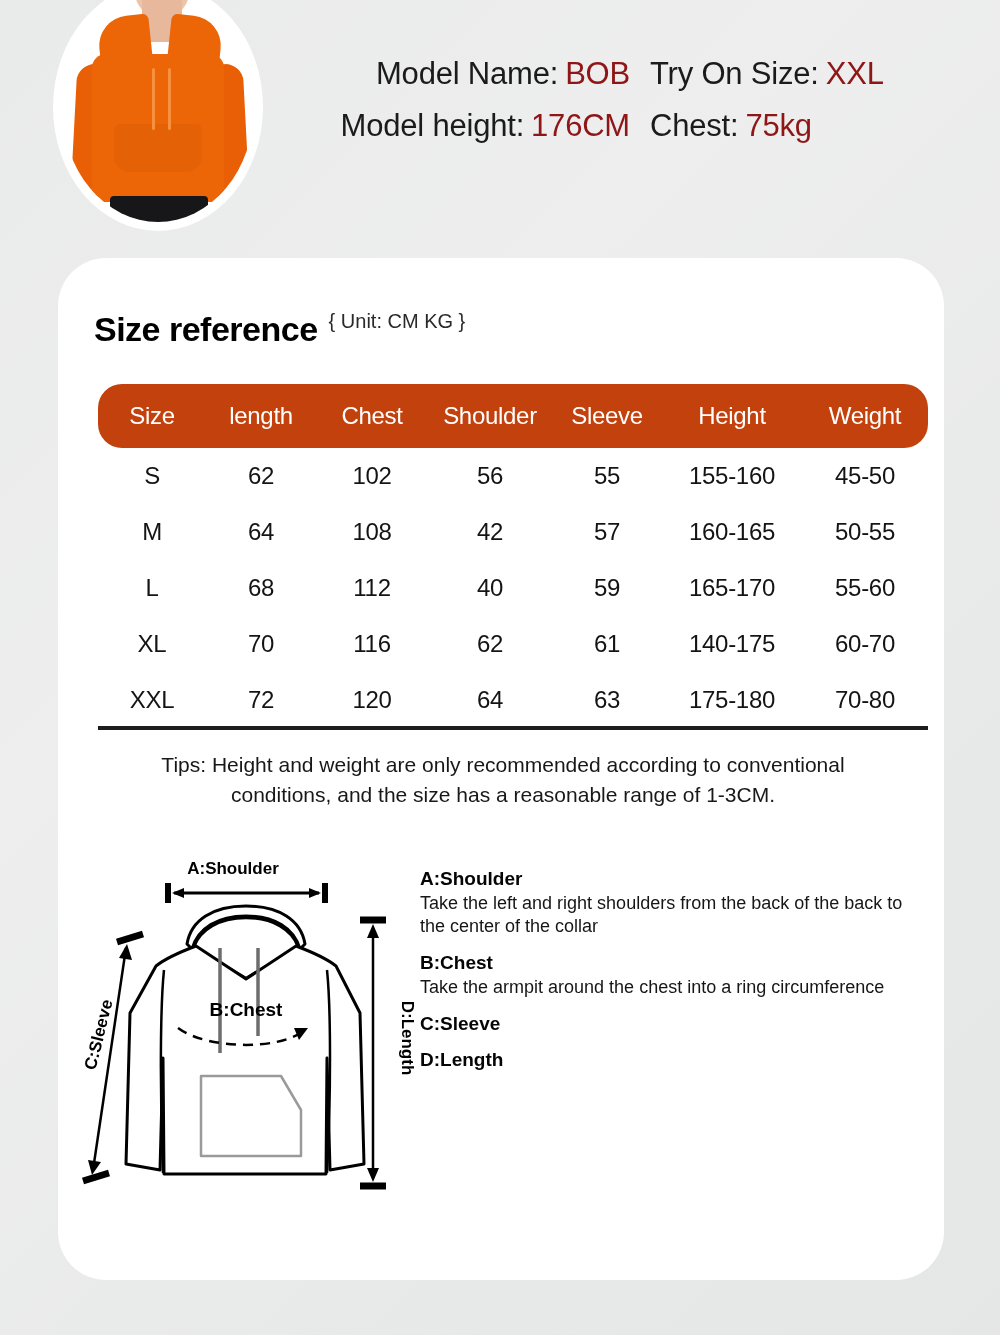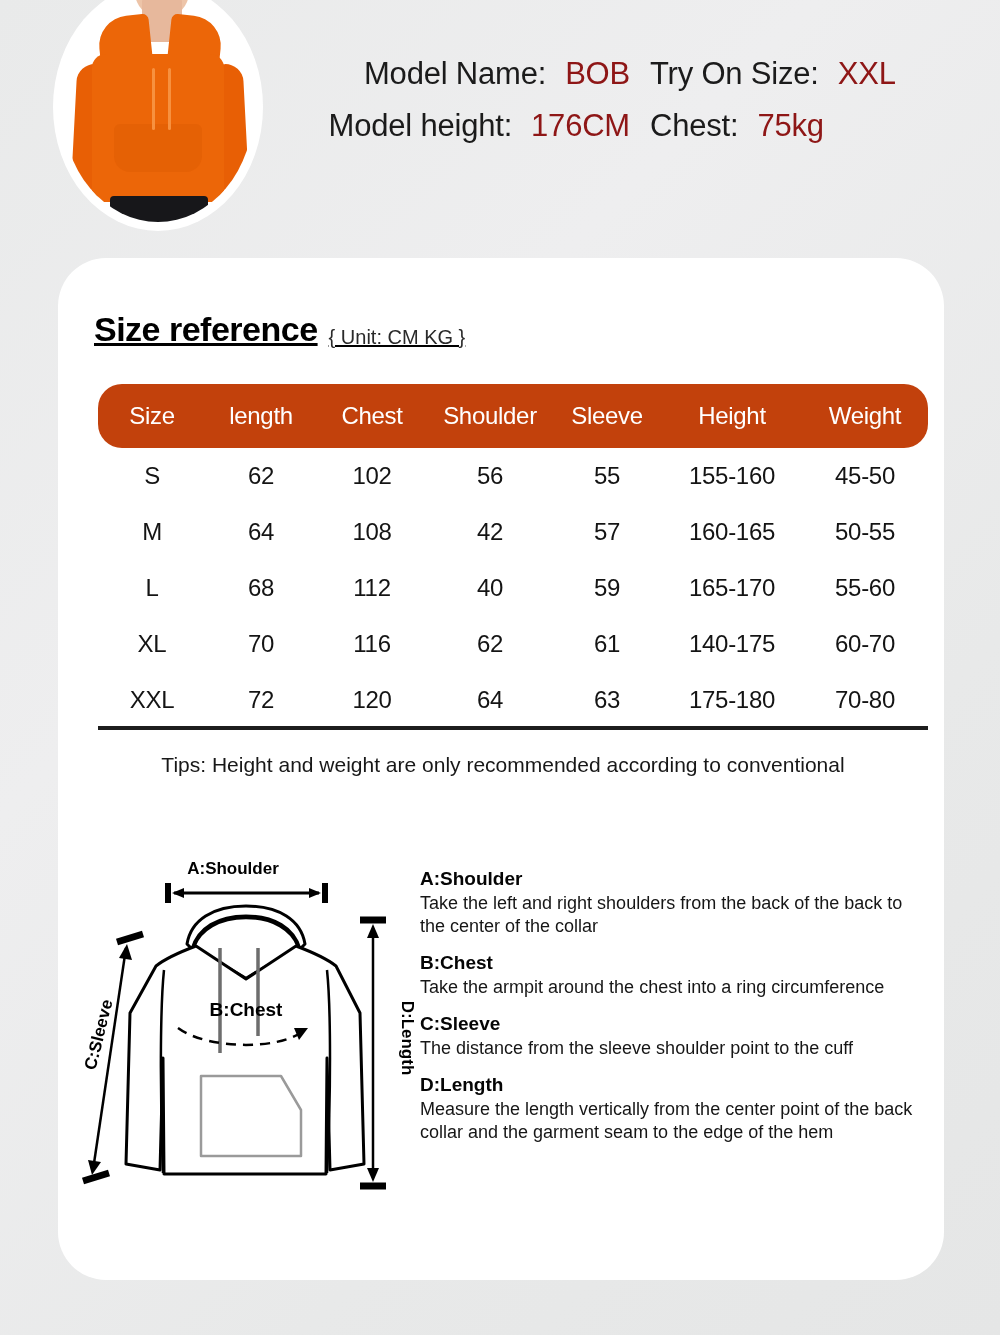--- a/index.html
+++ b/index.html
@@ -67,21 +67,21 @@
     position:absolute; left:48px; bottom:0; width:98px; height:26px;
     background:#17171a; border-radius:4px;
   }
 
   #model-info {
     position: absolute;
     left: 270px; top: 56px;
     width: 700px;
   }
   .info-row { display: flex; align-items: baseline; margin-bottom: 16px; }
-  .info-cell { display: flex; align-items: center; gap: 12px; }
+  .info-cell { display: flex; align-items: center; }
   .info-cell.left  { width: 380px; justify-content: flex-end; padding-right: 20px; }
   .info-cell.right { width: 300px; justify-content: flex-start; }
 
   .info-label {
     font-size: 31px;
     color: #1b1b1b;
     font-weight: 400;
     letter-spacing: -0.2px;
   }
   .info-value {
@@ -98,22 +98,21 @@
     left: 58px; top: 258px;
     width: 886px; height: 1022px;
     background: #ffffff;
     border-radius: 48px;
   }
 
   #size-title-row {
     position: absolute;
     left: 36px; top: 52px;
     display: flex;
-    align-items: flex-end;
-    text-decoration: underline;
+    align-items: flex-start;
   }
   #size-title {
     font-size: 34px;
     font-weight: bold;
     color: #000000;
     letter-spacing: -0.5px;
   }
   #size-unit {
     font-size: 20px;
     color: #2a2a2a;
@@ -321,20 +320,21 @@
         <td>175-180</td>
         <td>70-80</td>
       </tr>
     </tbody>
   </table>
 
   <div id="table-divider"></div>
 
   <div id="tips-block">
     <div>Tips: Height and weight are only recommended according to conventional</div>
+    <div>conditions, and the size has a reasonable range of 1-3CM.</div>
   </div>
 
   <div id="guide-section">
 
     <svg id="hoodie-diagram" viewBox="0 0 360 370">
 
       <text x="165" y="26" font-family="Liberation Sans, sans-serif" font-size="17" font-weight="bold" fill="#000" text-anchor="middle">A:Shoulder</text>
 
       <line x1="100" y1="35" x2="100" y2="55" stroke="#000" stroke-width="6"></line>
       <line x1="257" y1="35" x2="257" y2="55" stroke="#000" stroke-width="6"></line>
@@ -383,22 +383,20 @@
       <div class="guide-item">
         <div class="guide-head">A:Shoulder</div>
         <div class="guide-desc">Take the left and right shoulders from the back of the back to the center of the collar</div>
       </div>
       <div class="guide-item">
         <div class="guide-head">B:Chest</div>
         <div class="guide-desc">Take the armpit around the chest into a ring circumference</div>
       </div>
       <div class="guide-item">
         <div class="guide-head">C:Sleeve</div>
-        <div class="guide-desc">The distance from the sleeve shoulder point to the cuff</div>
       </div>
       <div class="guide-item">
         <div class="guide-head">D:Length</div>
-        <div class="guide-desc">Measure the length vertically from the center point of the back collar and the garment seam to the edge of the hem</div>
       </div>
     </div>
 
   </div>
 </div>
 
 </body></html>

